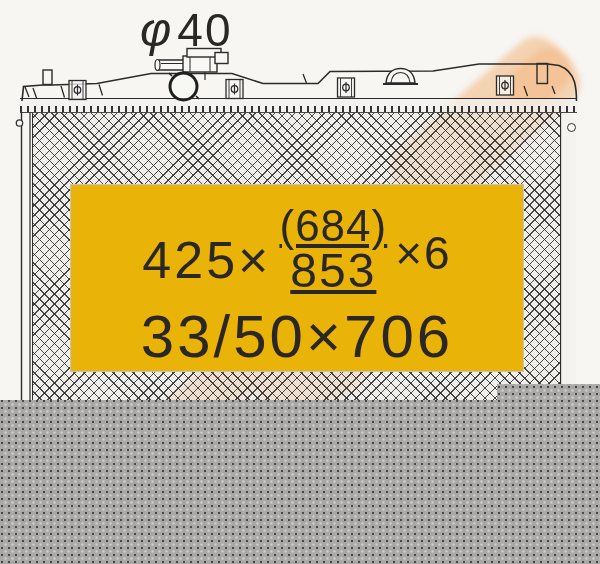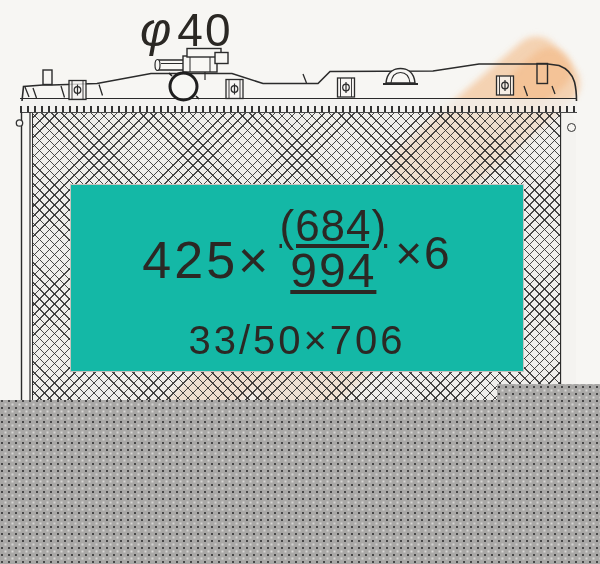--- a/index.html
+++ b/index.html
@@ -50,32 +50,32 @@
   }
   .band-teeth{
     position:absolute; left:0; bottom:0; width:100%; height:6px;
     background:repeating-linear-gradient(90deg, rgba(40,40,40,0.95) 0 1.8px, transparent 1.8px 7px);
   }
   
   .lineart{ position:absolute; inset:0; z-index:4; pointer-events:none; }
   
   .spec-box{
     position:absolute; left:70px; top:184px; width:454px; height:188px;
-    background:#14b8a6; border:1px solid #c6c4bf;
+    background:#eab308; border:1px solid #c6c4bf;
     display:flex; flex-direction:column; align-items:center;
     box-sizing:border-box; padding-top:22px;
     z-index:5;
   }
   .spec-row1{ display:flex; align-items:center; }
   .dim-width{ font-size:52px; letter-spacing:3px; position:relative; top:9px; }
   .dim-stack{ display:flex; flex-direction:column; align-items:center; margin:0 8px; position:relative; top:-2px;text-decoration:underline; }
   .dim-alt-height{ font-size:44px; line-height:0.95; letter-spacing:1px; }
   .dim-height{ font-size:48px; line-height:0.98; letter-spacing:2px; }
   .dim-thick{ font-size:46px; position:relative; top:2px; letter-spacing:2px; }
-  .spec-row2{ font-size:40px; letter-spacing:3px; margin-top:22px;text-align:right; }
+  .spec-row2{ font-size:60px; letter-spacing:3px; margin-top:6px;text-align:right; }
   
   .phi-label{ position:absolute; left:140px; top:2px; font-size:46px; z-index:5; letter-spacing:2px; }
   .phi-symbol{ font-style:italic; font-size:48px; margin-right:4px; }
   
   .redaction{
     position:absolute; left:0; top:0; width:600px; height:564px;
     clip-path:polygon(0 400px, 497px 400px, 497px 384px, 600px 384px, 600px 564px, 0 564px);
     background-color:#a9a8a6;
     background-image:
       radial-gradient(circle at 2px 2px, #474747 1px, transparent 1.5px),
@@ -177,21 +177,21 @@
       <line x1="30" y1="112" x2="30" y2="402" stroke="#2b2b2b" stroke-width="1.2"></line>
       <circle cx="19.5" cy="123" r="3.2" fill="#f7f6f3" stroke="#333" stroke-width="1.3"></circle>
     </g>
   </svg>
 
   <div class="spec-box">
     <div class="spec-row1">
       <span class="dim-width">425×</span>
       <span class="dim-stack">
         <span class="dim-alt-height">(684)</span>
-        <span class="dim-height">994</span>
+        <span class="dim-height">853</span>
       </span>
       <span class="dim-thick">×6</span>
     </div>
     <div class="spec-row2">33/50×706</div>
   </div>
 
   <div class="phi-label">
     <span class="phi-symbol">φ</span><span>40</span>
   </div>
 

